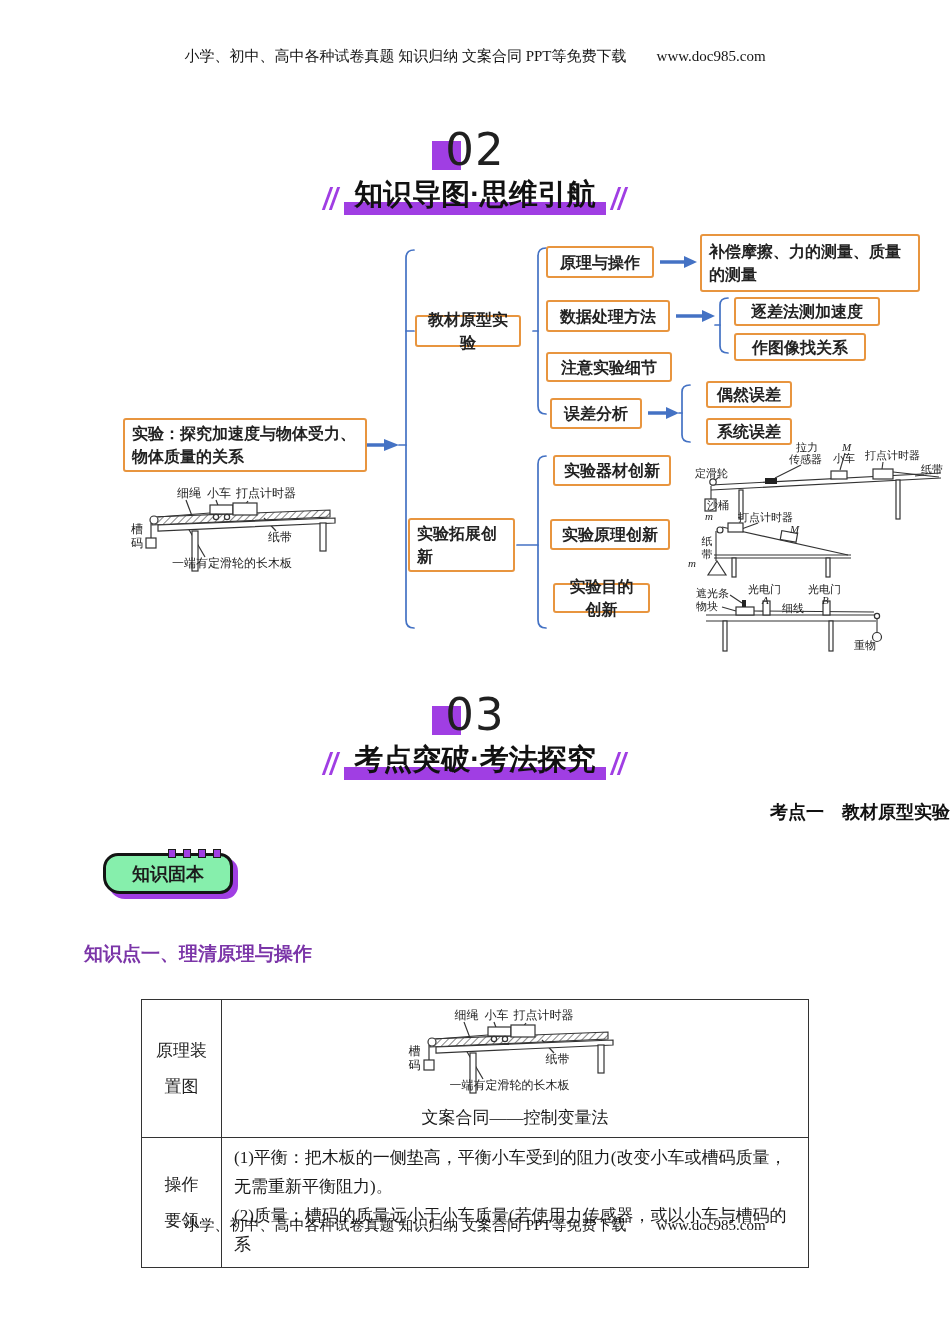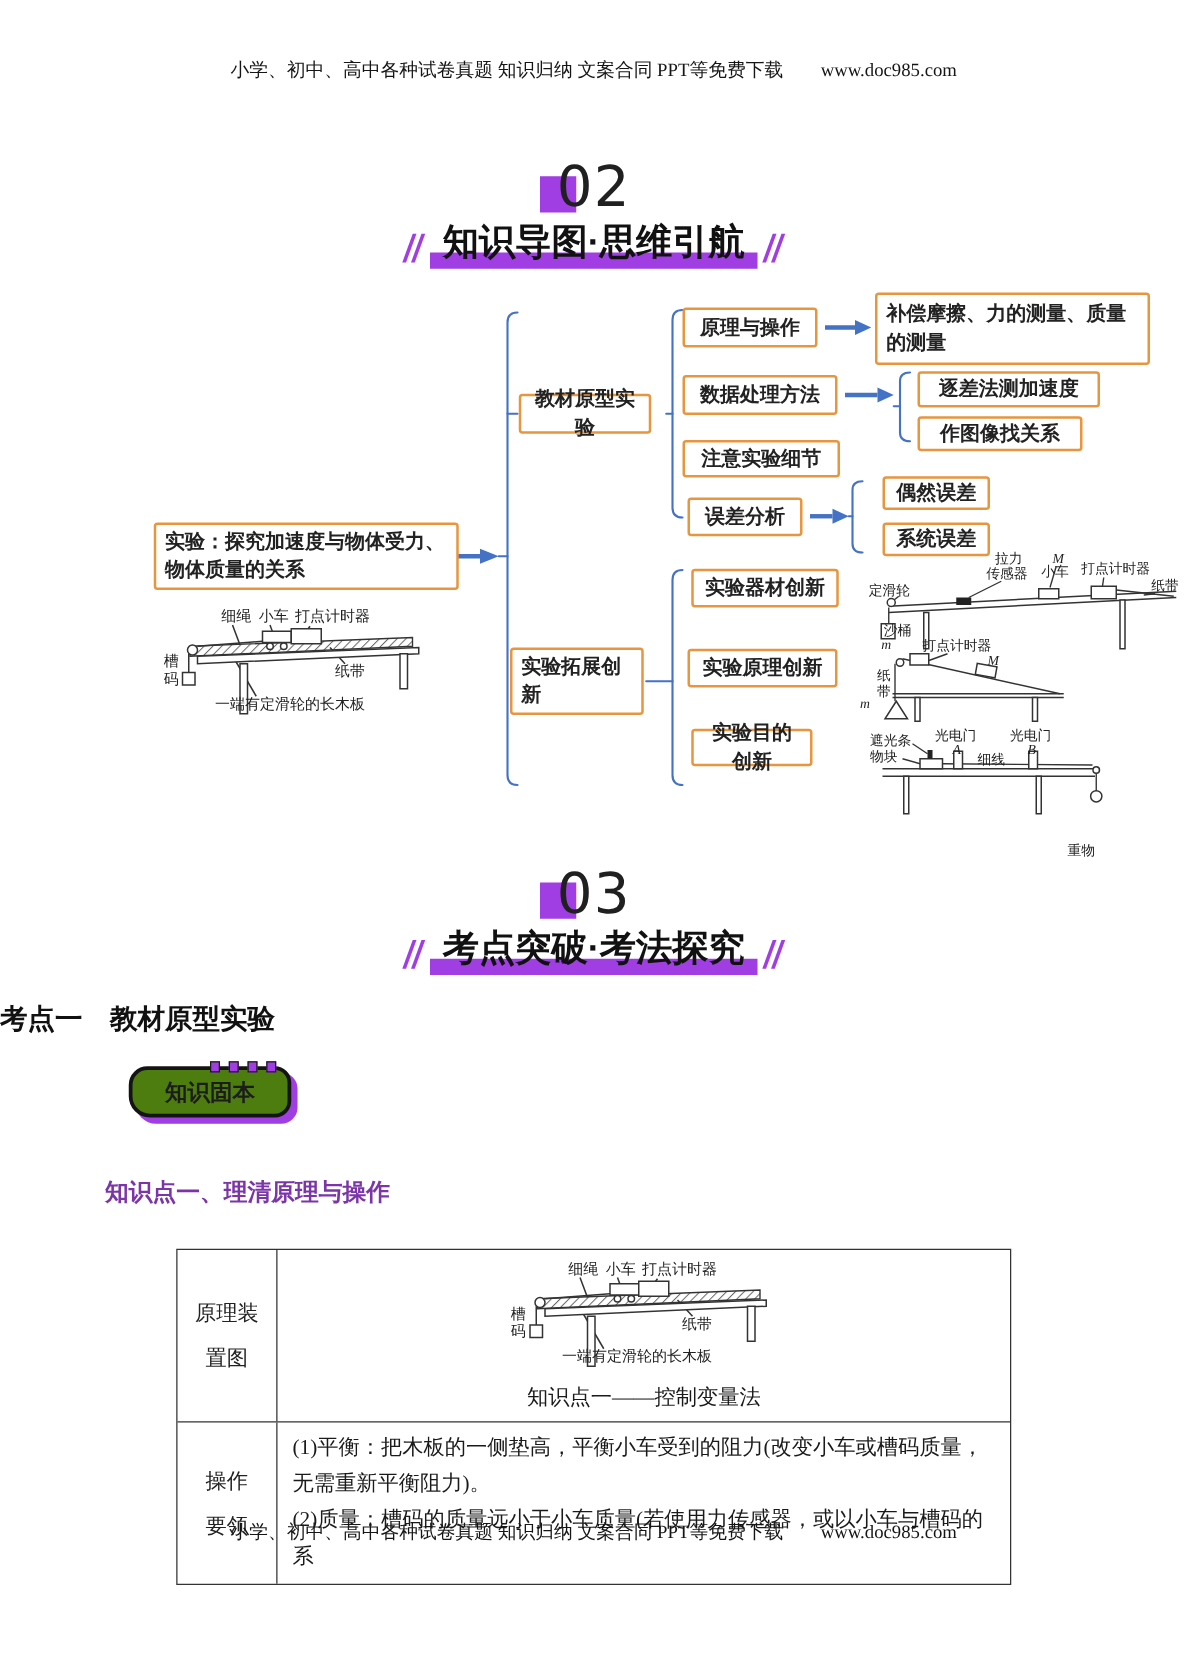--- a/index.html
+++ b/index.html
@@ -54,25 +54,25 @@
   .diag{position:absolute;}
   .diag svg{position:absolute;left:0;top:0;}
   .dlabel{
     position:absolute;font-size:11px;line-height:13px;color:#222;white-space:nowrap;
     font-family:"Liberation Serif","DejaVu Serif",serif;
   }
   .diag-a .dlabel{font-size:12px;line-height:14px;}
   .dlabel.vert{white-space:normal;width:14px;text-align:center;}
   .it{font-style:italic;}
   
-  .kaodian{left:0;width:100%;text-align:left;font-family:"Liberation Sans","DejaVu Sans",sans-serif;
-    font-weight:bold;font-size:22px;color:#111;}
+  .kaodian{left:0;width:100%;text-align:right;font-family:"Liberation Sans","DejaVu Sans",sans-serif;
+    font-weight:bold;font-size:18px;color:#111;}
   
   .badge{
-    left:103px;top:853px;width:130px;height:41px;background:#4d7c0f;
+    left:103px;top:853px;width:130px;height:41px;background:#86efac;
     border:3px solid #141414;border-radius:15px 13px 13px 17px;
     box-shadow:5px 5px 0 0 var(--purple);
     display:flex;align-items:center;justify-content:center;
     font-family:"Liberation Sans","DejaVu Sans",sans-serif;font-weight:bold;font-size:18px;
   }
   .badge .tabs{position:absolute;top:-7px;left:62px;display:flex;gap:7px;}
   .badge .tabs i{display:block;width:8px;height:9px;background:var(--purple);border:1.5px solid #1a1a1a;}
   
   .kpoint{left:84px;top:941px;font-family:"Liberation Sans","DejaVu Sans",sans-serif;
     font-weight:bold;font-size:19px;color:var(--hpurple);}
@@ -306,21 +306,21 @@
       </g>
       <rect x="46" y="17" width="4" height="7" fill="#222"></rect>
     </svg>
     <span class="dlabel" style="left:0;top:4px;">遮光条</span>
     <span class="dlabel" style="left:0;top:17px;">物块</span>
     <span class="dlabel" style="left:52px;top:0;">光电门</span>
     <span class="dlabel it" style="left:66px;top:11px;">A</span>
     <span class="dlabel" style="left:86px;top:19px;">细线</span>
     <span class="dlabel" style="left:112px;top:0;">光电门</span>
     <span class="dlabel it" style="left:126px;top:11px;">B</span>
-    <span class="dlabel" style="left:158px;top:56px;margin-top:36px;">重物</span>
+    <span class="dlabel" style="left:158px;top:56px;">重物</span>
   </div>
 </div>
 
 <div class="abs sec-head" style="top:692px;">
   <div class="sec-num">03</div>
   <div class="sec-title-row">
     <span class="dslash">
         <i></i>
         <i></i>
       </span>
@@ -383,21 +383,21 @@
             <rect x="16" y="52" width="10" height="10"></rect>
           </g>
         </svg>
         <span class="dlabel" style="left:47px;top:0;">细绳</span>
         <span class="dlabel" style="left:77px;top:0;">小车</span>
         <span class="dlabel" style="left:106px;top:0;">打点计时器</span>
         <span class="dlabel vert" style="left:0;top:36px;">槽码</span>
         <span class="dlabel" style="left:138px;top:44px;">纸带</span>
         <span class="dlabel" style="left:42px;top:70px;">一端有定滑轮的长木板</span>
       </div>
-      <div class="kb-caption">知识点一——控制变量法</div>
+      <div class="kb-caption">文案合同——控制变量法</div>
     </div>
   </div>
   <div class="kb-row kb-row2">
     <div class="kb-col1">
       <span class="w2">操作要领</span>
     </div>
     <div class="kb-col2">
       <p>(1)平衡：把木板的一侧垫高，平衡小车受到的阻力(改变小车或槽码质量，无需重新平衡阻力)。</p>
       <p>(2)质量：槽码的质量远小于小车质量(若使用力传感器，或以小车与槽码的系</p>
     </div>

